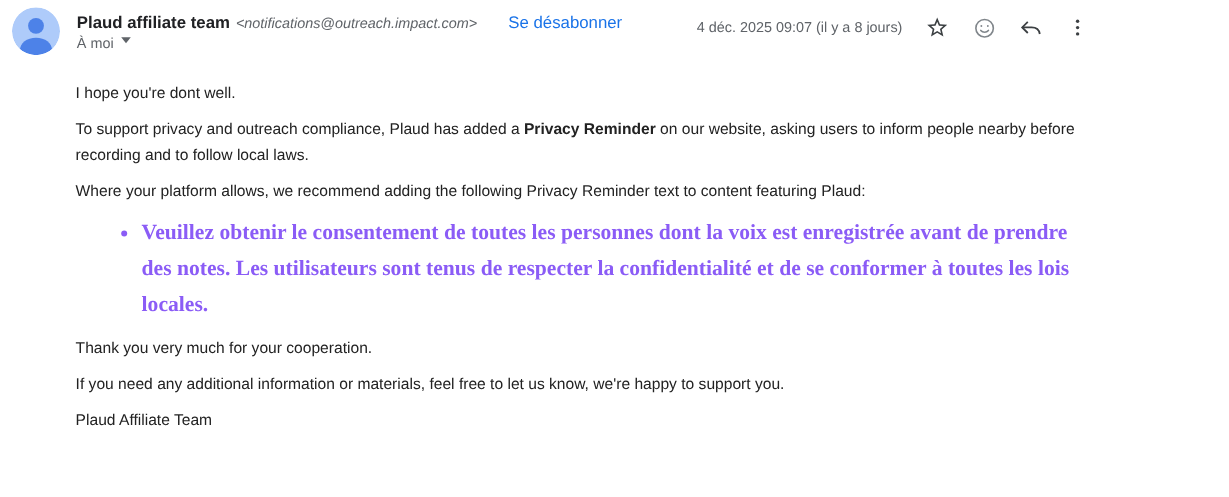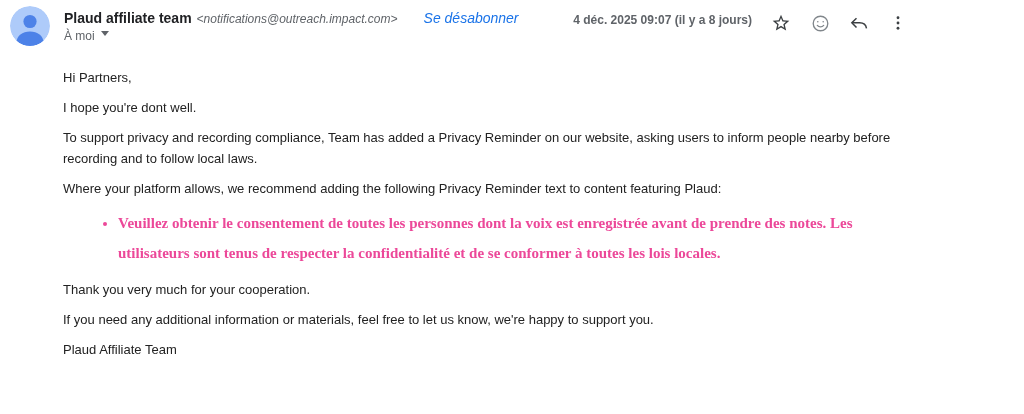--- a/index.html
+++ b/index.html
@@ -29,76 +29,75 @@
   .sender-block { margin-left: 14px; flex: 1 1 auto; min-width: 0; }
   .sender-row1 { display: flex; align-items: baseline; padding-top: 4px; }
   .sender-name { font-size: 14px; font-weight: bold; color: #202124; }
   .sender-email { font-size: 12px; color: #5f6368; margin-left: 5px; font-style: italic; }
   .unsubscribe-link {
     font-size: 14px;
     color: #1a73e8;
     margin-left: 26px;
     text-decoration: none;
     cursor: pointer;
-    font-style: italic;
   }
   .sender-row2 {
     display: flex;
     margin-top: 3px;
     font-size: 12px;
     color: #5f6368;
     cursor: pointer;
     width: fit-content;
   }
   .recipient-caret {
     width: 0; height: 0;
     margin-left: 6px;
     margin-top: 2px;
     border-left: 4px solid transparent;
     border-right: 4px solid transparent;
     border-top: 5px solid #5f6368;
   }
 
   .header-meta {
     display: flex;
+    align-items: center;
     padding-top: 7px;
     flex: 0 0 auto;
-    font-weight: bold;
   }
   .date-text { font-size: 12px; color: #5f6368; white-space: nowrap; }
   .icon-btn {
     width: 20px; height: 20px;
     margin-left: 19px;
     display: flex; align-items: center; justify-content: center;
     cursor: pointer;
     flex: 0 0 auto;
   }
   .icon-btn svg { display: block; }
 
   
   .email-body {
     padding: 21px 10px 0 63px;
     font-size: 13px;
     color: #222222;
     line-height: 21px;
   }
   .email-body p { margin: 0 0 9px; }
-  .para-bold { font-weight: normal; }
+  .para-bold { font-weight: bold; }
 
   ul.reminder-list {
     margin: 3px 0 11px;
     padding-left: 55px;
     list-style: disc;
   }
   ul.reminder-list li {
     font-family: "Liberation Serif", serif;
     font-weight: bold;
-    font-size: 15px;
+    font-size: 18px;
     line-height: 30px;
-    color: #ec4899;
+    color: #8b5cf6;
     max-width: 832px;
   }
   .signoff { margin-top: 44px !important; }
   .signature { margin-bottom: 0 !important; }
 </style>
 </head>
 <body>
 
 <div class="page">
 
@@ -170,23 +169,22 @@
             <circle cx="12" cy="5" r="1.9"></circle>
             <circle cx="12" cy="12" r="1.9"></circle>
             <circle cx="12" cy="19" r="1.9"></circle>
           </svg>
         </span>
       </span>
     </div>
   </div>
 
   <div class="email-body">
-    <p>Hi Partners,</p>
     <p>I hope you're dont well.</p>
-    <p><span>To support privacy and recording compliance, Team has added a </span><span class="para-bold">Privacy Reminder</span><span> on our website, asking users to inform people nearby before recording and to follow local laws.</span></p>
+    <p><span>To support privacy and outreach compliance, Plaud has added a </span><span class="para-bold">Privacy Reminder</span><span> on our website, asking users to inform people nearby before recording and to follow local laws.</span></p>
     <p>Where your platform allows, we recommend adding the following Privacy Reminder text to content featuring Plaud:</p>
 
     <ul class="reminder-list">
       <li>Veuillez obtenir le consentement de toutes les personnes dont la voix est enregistrée avant de prendre des notes. Les utilisateurs sont tenus de respecter la confidentialité et de se conformer à toutes les lois locales.</li>
     </ul>
 
     <p>Thank you very much for your cooperation.</p>
     <p>If you need any additional information or materials, feel free to let us know, we're happy to support you.</p>
     <p class="signature">Plaud Affiliate Team</p>
   </div>

